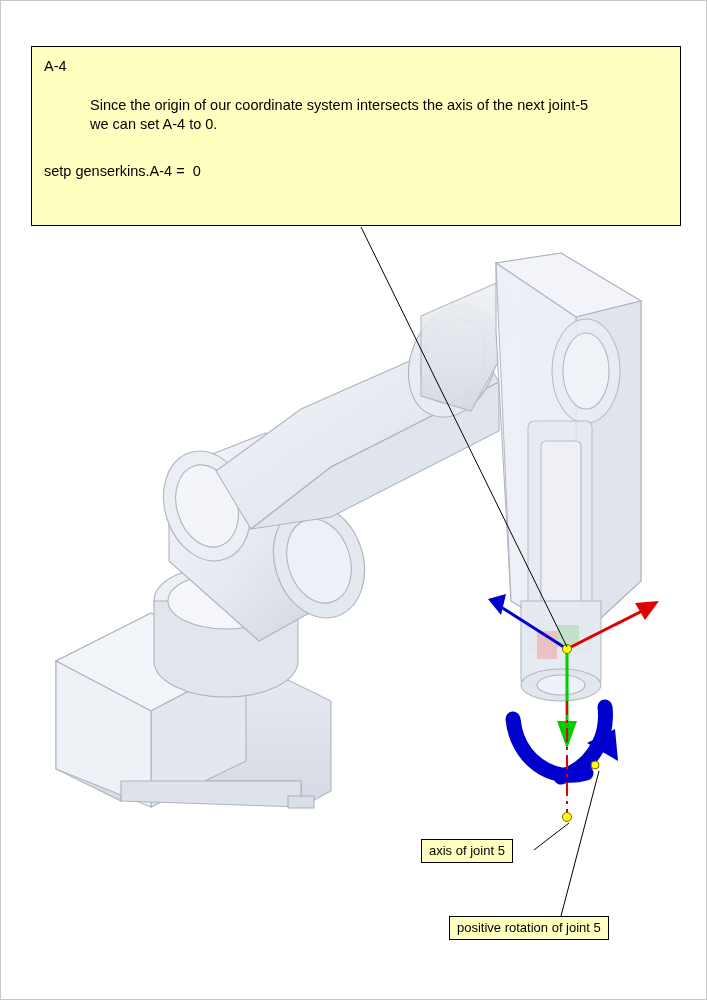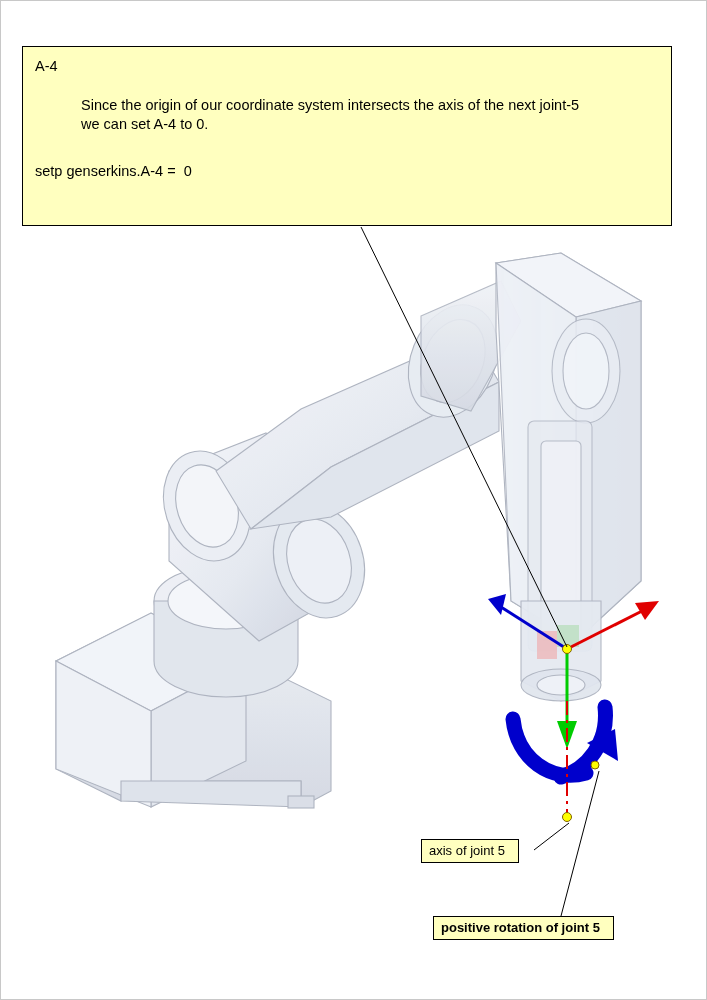--- a/index.html
+++ b/index.html
@@ -16,21 +16,21 @@
     height: 1000px;
     background: #ffffff;
     overflow: hidden;
     border: 1px solid #c8c8c8;
     box-sizing: border-box;
   }
 
   
   #note-box {
     position: absolute;
-    left: 21px;
+    left: 30px;
     top: 45px;
     width: 650px;
     height: 180px;
     background: #ffffbf;
     border: 1px solid #000000;
     box-sizing: border-box;
     padding: 10px 12px;
   }
   .note-line {
     font-size: 14.5px;
@@ -43,32 +43,31 @@
   #note-code  { }
 
   
   .tag {
     position: absolute;
     background: #ffffbf;
     border: 1px solid #000000;
     box-sizing: border-box;
     font-size: 13px;
     color: #000000;
-    padding: 4px 13px 5px 7px;
+    padding: 4px 7px 5px 7px;
     white-space: nowrap;
     line-height: 1;
   }
   #tag-axis {
     left: 420px;
     top: 838px;
   }
   #tag-rotation {
-    left: 432px;
+    left: 448px;
     top: 915px;
-    font-weight: bold;
   }
 
   
   #robot-art {
     position: absolute;
     left: 0;
     top: 0;
     width: 707px;
     height: 1000px;
   }

